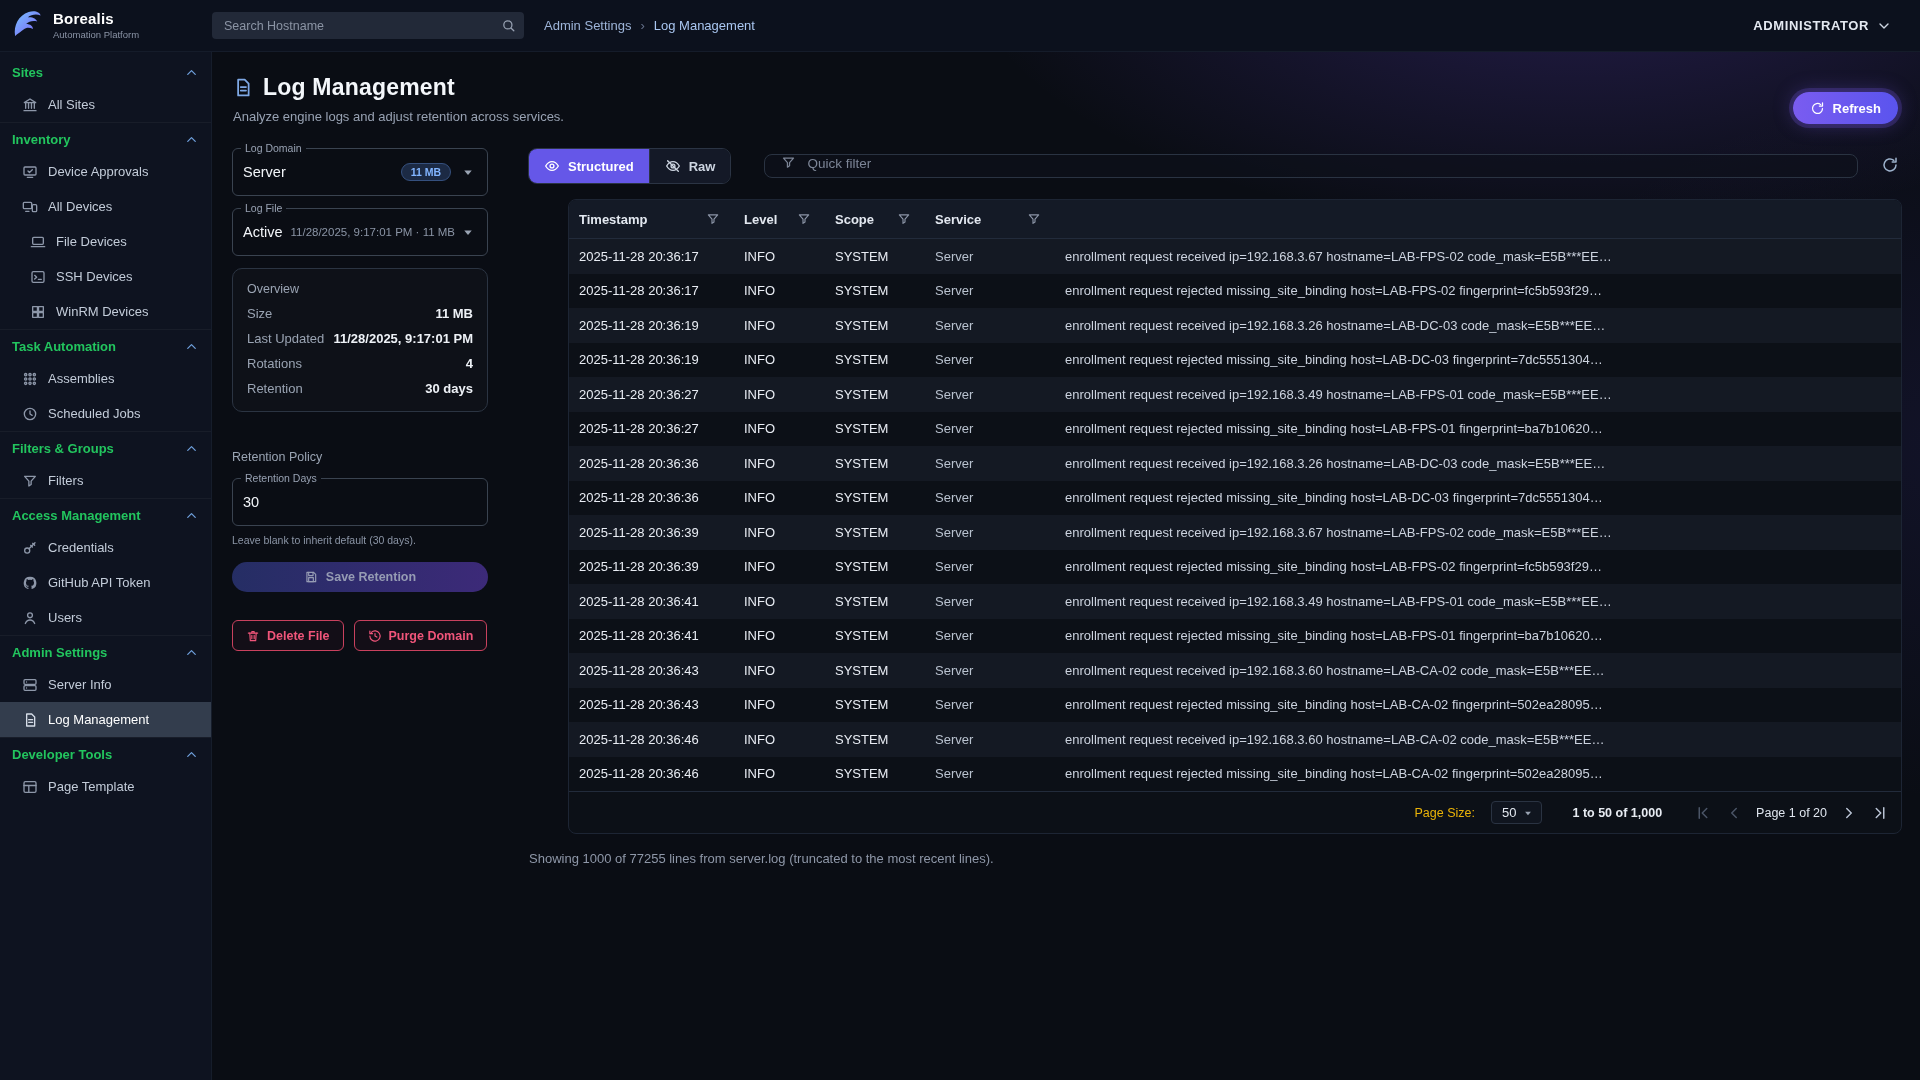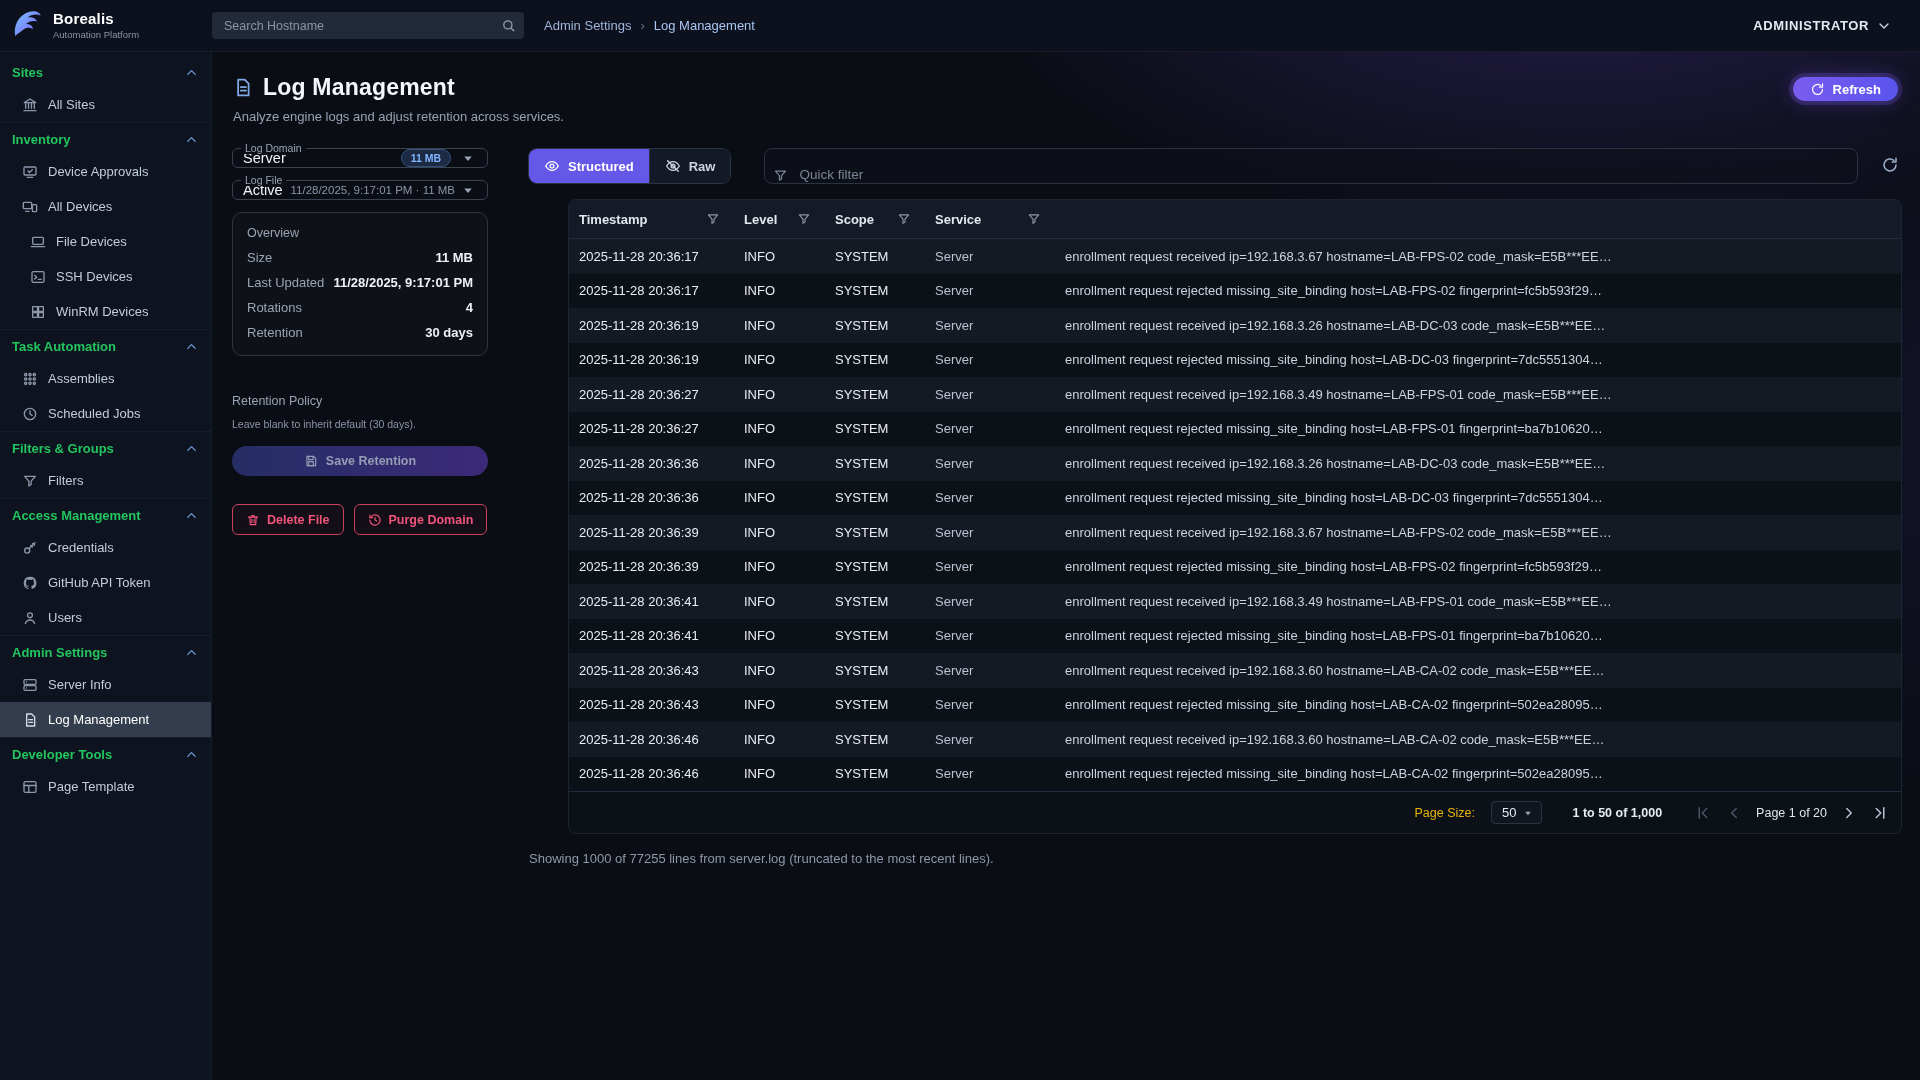--- a/index.html
+++ b/index.html
@@ -64,34 +64,34 @@
       radial-gradient(1000px 460px at 80% -10%, rgba(116,77,240,.26), rgba(116,77,240,0) 62%),
       radial-gradient(800px 600px at 103% 38%, rgba(90,70,220,.10), transparent 60%),
       #0a0d14;
   }
   .page-head { display:flex; justify-content:space-between; align-items:flex-start; }
   .title-row { display:flex; align-items:center; gap:10px; }
   .title-icon { width:21px; height:21px; color:#7fa9e6; }
   h1 { margin:0; font-size:23px; font-weight:700; letter-spacing:.2px; color:#f4f7fb; }
   .subtitle { margin:8px 0 0 1px; color:#98a2b3; font-size:13px; }
   .btn-refresh {
-    display:flex; align-items:center; gap:8px; height:24px; padding:0 17px; margin:3px 4px 0 0;
+    display:flex; align-items:center; gap:8px; height:32px; padding:0 17px; margin:18px 4px 0 0;
     border:none; border-radius:999px; cursor:pointer;
     background:linear-gradient(90deg,#7a5cf0,#5a54ee); color:#fff;
     font-size:13px; font-weight:700; font-family:inherit;
     box-shadow:0 0 0 4px rgba(122,92,240,.22), 0 0 20px rgba(122,92,240,.35);
   }
   .btn-refresh .icon { width:15px; height:15px; }
 
   .content { display:flex; gap:40px; margin-top:24px; align-items:flex-start; }
 
   
   .panel { width:256px; flex:none; }
   .ffield {
-    position:relative; border:1px solid #3a4350; border-radius:6px; height:20px;
+    position:relative; border:1px solid #3a4350; border-radius:6px; height:48px;
     display:flex; align-items:center; padding:0 10px; margin-bottom:12px; cursor:pointer;
   }
   .flabel { position:absolute; top:-7px; left:8px; padding:0 4px; background:#0b0e15; font-size:10.5px; color:#98a2b3; }
   .fvalue { font-size:14.5px; color:#f2f5f9; white-space:nowrap; }
   .fmeta { margin-left:8px; font-size:11.5px; color:#8b95a6; flex:1; white-space:nowrap; overflow:hidden; }
   .ffield .badge {
     margin-left:auto; margin-right:8px; background:#1c2a44; border:1px solid #35507e;
     color:var(--badge-blue,#82b5ff); font-size:10.5px; font-weight:700; border-radius:999px; padding:2px 9px;
   }
   .caret { width:18px; height:18px; color:#9aa4b3; }
@@ -127,22 +127,22 @@
   .mode-toggle { display:flex; border:1px solid #2b3444; border-radius:9px; overflow:hidden; flex:none; }
   .mode {
     display:flex; align-items:center; gap:8px; height:34px; padding:0 15px;
     background:#141927; border:none; color:#cdd5e1; font-size:13px; font-weight:600;
     font-family:inherit; cursor:pointer;
   }
   .mode + .mode { border-left:1px solid #2b3444; }
   .mode.active { background:var(--accent,#6557e8); color:#fff; }
   .mode .icon { width:16px; height:16px; }
   .qfilter {
-    flex:1; margin:0 20px 0 33px; height:36px; border:1px solid #2a3342; border-radius:8px;
-    background:rgba(13,17,26,.6); display:flex; align-items:flex-end; gap:9px; padding:0 8px;
+    flex:1; margin:0 20px 0 33px; height:24px; border:1px solid #2a3342; border-radius:8px;
+    background:rgba(13,17,26,.6); display:flex; align-items:flex-start; gap:9px; padding:0 16px;
   }
   .qfilter .icon { width:15px; height:15px; color:#7c8596; }
   .qfilter input { flex:1; background:none; border:none; outline:none; color:#dfe5ee; font-size:13.5px; font-family:inherit; }
   .qfilter input::placeholder { color:#7c8596; }
   .icon-btn { background:none; border:none; color:#9db2cc; width:24px; height:24px; padding:0; cursor:pointer; }
   .icon-btn .icon { width:18px; height:18px; }
 
   .table-card { background:#0c1017; border:1px solid #1d2534; border-radius:8px; overflow:hidden;margin-left:40px; }
   .thead, .trow { display:grid; grid-template-columns:165px 91px 100px 130px minmax(0,1fr); }
   .thead { background:#141a26; border-bottom:1px solid #222b3b; height:39px; }
@@ -533,20 +533,24 @@
   </div>
 
   <div class="ov-row">
     <span class="ov-label">Retention</span>
     <span class="ov-value">30 days</span>
   </div>
 </div>
       </div>
 
       <div class="ret-title">Retention Policy</div>
+      <div class="ffield">
+        <span class="flabel">Retention Days</span>
+        <input value="30" style="">
+      </div>
       <div class="helper">Leave blank to inherit default (30 days).</div>
 
       <button class="btn-save" disabled="">
         <span class="icon" data-icon="save">
             <svg viewBox="0 0 24 24" fill="none" stroke="currentColor" stroke-width="2" stroke-linecap="round" stroke-linejoin="round">
               <path d="M5 4h11.5L20 7.5V20H5z"></path>
               <path d="M8 4v5.5h7.5V4"></path>
               <rect x="8" y="13" width="8" height="7"></rect>
             </svg>
           </span>

